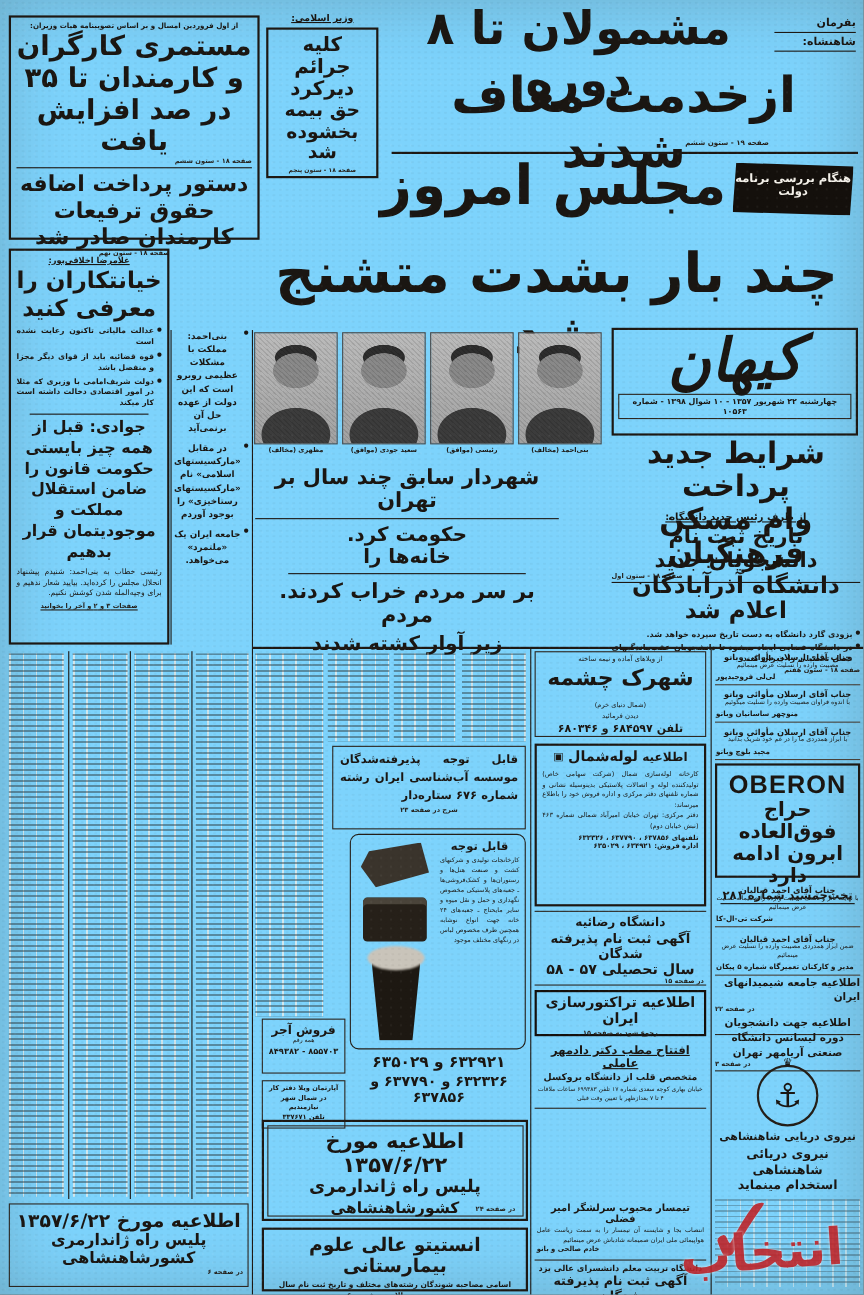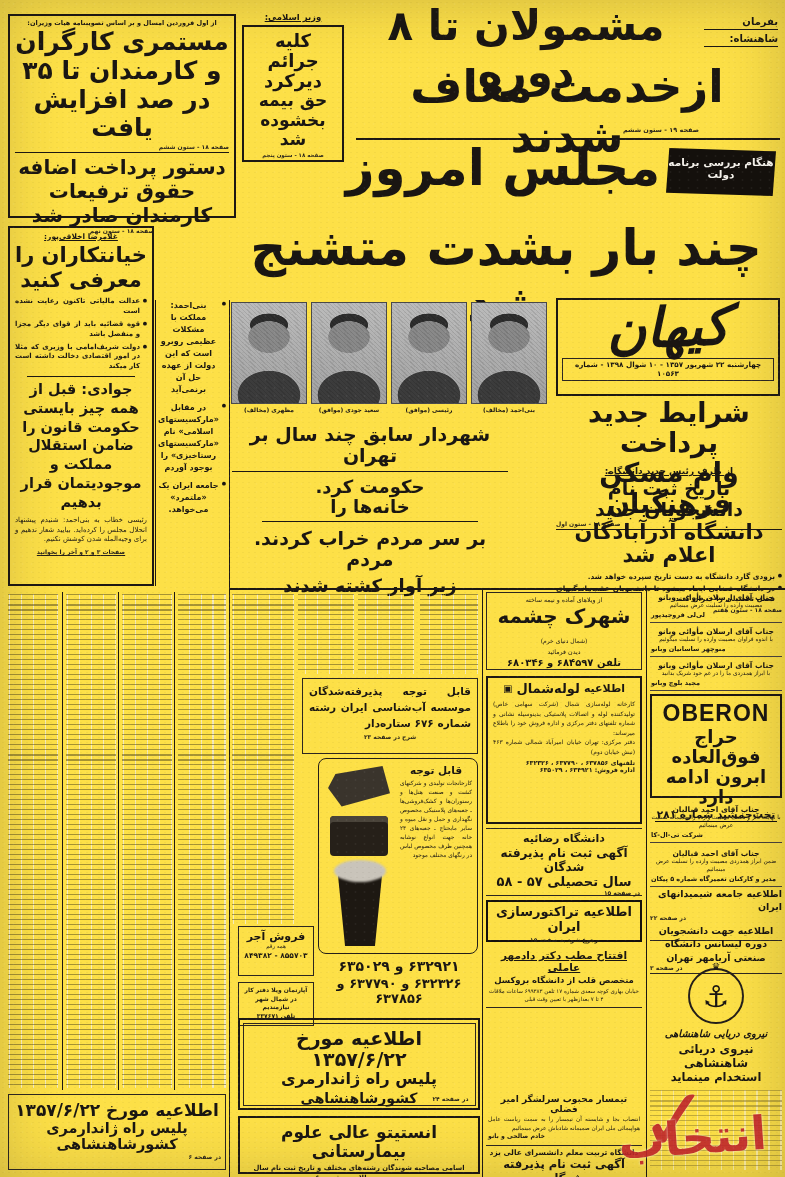--- a/index.html
+++ b/index.html
@@ -1,17 +1,17 @@
 <!DOCTYPE html>
 <html lang="fa" dir="rtl"><head>
 <meta charset="utf-8">
 <style>
 *{margin:0;padding:0;box-sizing:border-box}
 html,body{background:#777}
-#page{position:relative;width:785px;height:1177px;margin:0 auto;background:#fde047;
+#page{position:relative;width:785px;height:1177px;margin:0 auto;background:#7dd3fc;
   color:#1a1612;font-family:"DejaVu Sans",sans-serif;overflow:hidden;direction:rtl;
   box-shadow:inset 0 0 60px rgba(60,50,40,.25)}
 .abs{position:absolute}
 .b{font-weight:bold}
 .ctr{text-align:center}
 .jst{text-align:justify}
 .box{border:2px solid #1d1813;background:transparent}
 .box1{border:1px solid #2c2620}
 .pgref{font-size:7px;font-weight:bold;color:#241f19}
 .rule{position:absolute;background:#1d1813}
@@ -314,21 +314,21 @@
   <div class="abs" style="left:650px;top:924px;width:132px;border-bottom:1px solid #2c2620;padding-bottom:2px">
     <div class="b" style="font-size:9.5px;line-height:1.4;text-align:center">اطلاعیه جهت دانشجویان دوره لیسانس دانشگاه صنعتی آریامهر تهران</div>
     <div class="pgref" style="font-size:6px;text-align:left">در صفحه ۳</div>
   </div>
 
   <div class="abs" style="left:650px;top:968px;width:132px">
     <div style="width:56px;height:56px;margin:0 auto;border:2px solid #241f19;border-radius:50%;display:flex;align-items:center;justify-content:center;position:relative">
       <span style="font-size:30px">⚓</span>
       <span style="position:absolute;top:-9px;left:50%;transform:translateX(-50%);font-size:10px">♛</span>
     </div>
-    <div class="b ctr" style="font-size:10px;font-style:italic;margin-top:4px">نیروی دریایی شاهنشاهی</div>
+    <div class="b ctr" style="font-size:10px;margin-top:4px">نیروی دریایی شاهنشاهی</div>
     <div class="b ctr" style="font-size:11.5px;margin-top:3px">نیروی دریائی شاهنشاهی</div>
     <div class="b ctr" style="font-size:11.5px">استخدام مینماید</div>
   </div>
   <div class="abs greek lite" style="left:650px;top:1090px;width:132px;height:80px"></div>
 
   <div class="wm">
     <span class="chk">✓</span>
     <span class="txt">انتخاب</span>
   </div>
 

